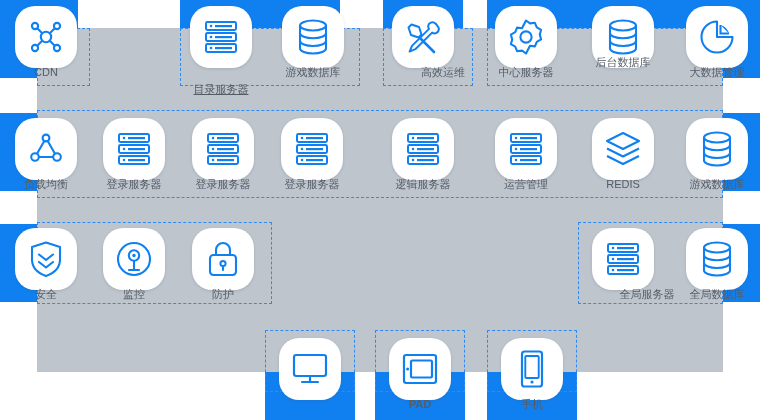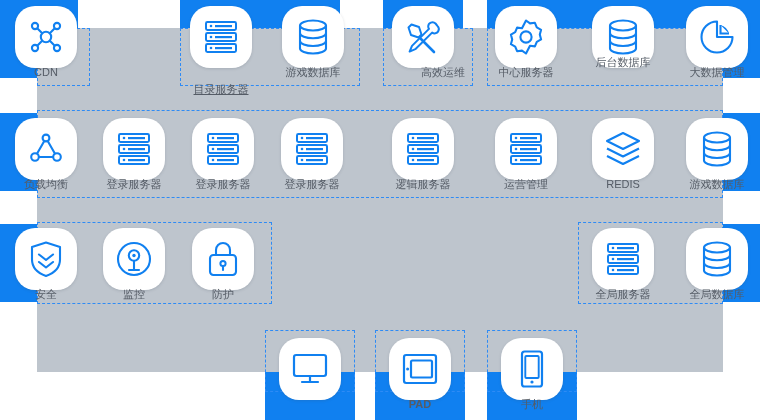--- a/index.html
+++ b/index.html
@@ -295,21 +295,21 @@
       <rect x="5" y="26" width="30" height="8" rx="1.4" stroke="#1080f0" stroke-width="2"></rect>
       <circle cx="10" cy="8" r="1.3" fill="#1080f0"></circle>
             <rect x="14" y="7" width="17" height="2.2" fill="#1080f0"></rect>
       <circle cx="10" cy="19" r="1.3" fill="#1080f0"></circle>
             <rect x="14" y="18" width="17" height="2.2" fill="#1080f0"></rect>
       <circle cx="10" cy="30" r="1.3" fill="#1080f0"></circle>
             <rect x="14" y="29" width="17" height="2.2" fill="#1080f0"></rect>
     </svg>
         </span>
       </div>
-      <div class="tile-label" style="left: 572px; top: 288px;">全局服务器</div>
+      <div class="tile-label" style="left: 596px; top: 288px;">全局服务器</div>
       <div class="tile" style="left: 686px; top: 228px;">
         <span>
           <svg width="38" height="40" viewBox="0 0 38 40" fill="none">
       <ellipse cx="19" cy="8.5" rx="13" ry="5" stroke="#1080f0" stroke-width="2.1"></ellipse>
       <path d="M6 8.5V31.5c0 2.76 5.82 5 13 5s13-2.24 13-5V8.5" stroke="#1080f0" stroke-width="2.1"></path>
       <path d="M6 16.2c0 2.76 5.82 5 13 5s13-2.24 13-5" stroke="#1080f0" stroke-width="2.1"></path>
       <path d="M6 24c0 2.76 5.82 5 13 5s13-2.24 13-5" stroke="#1080f0" stroke-width="2.1"></path>
     </svg>
         </span>
       </div>

